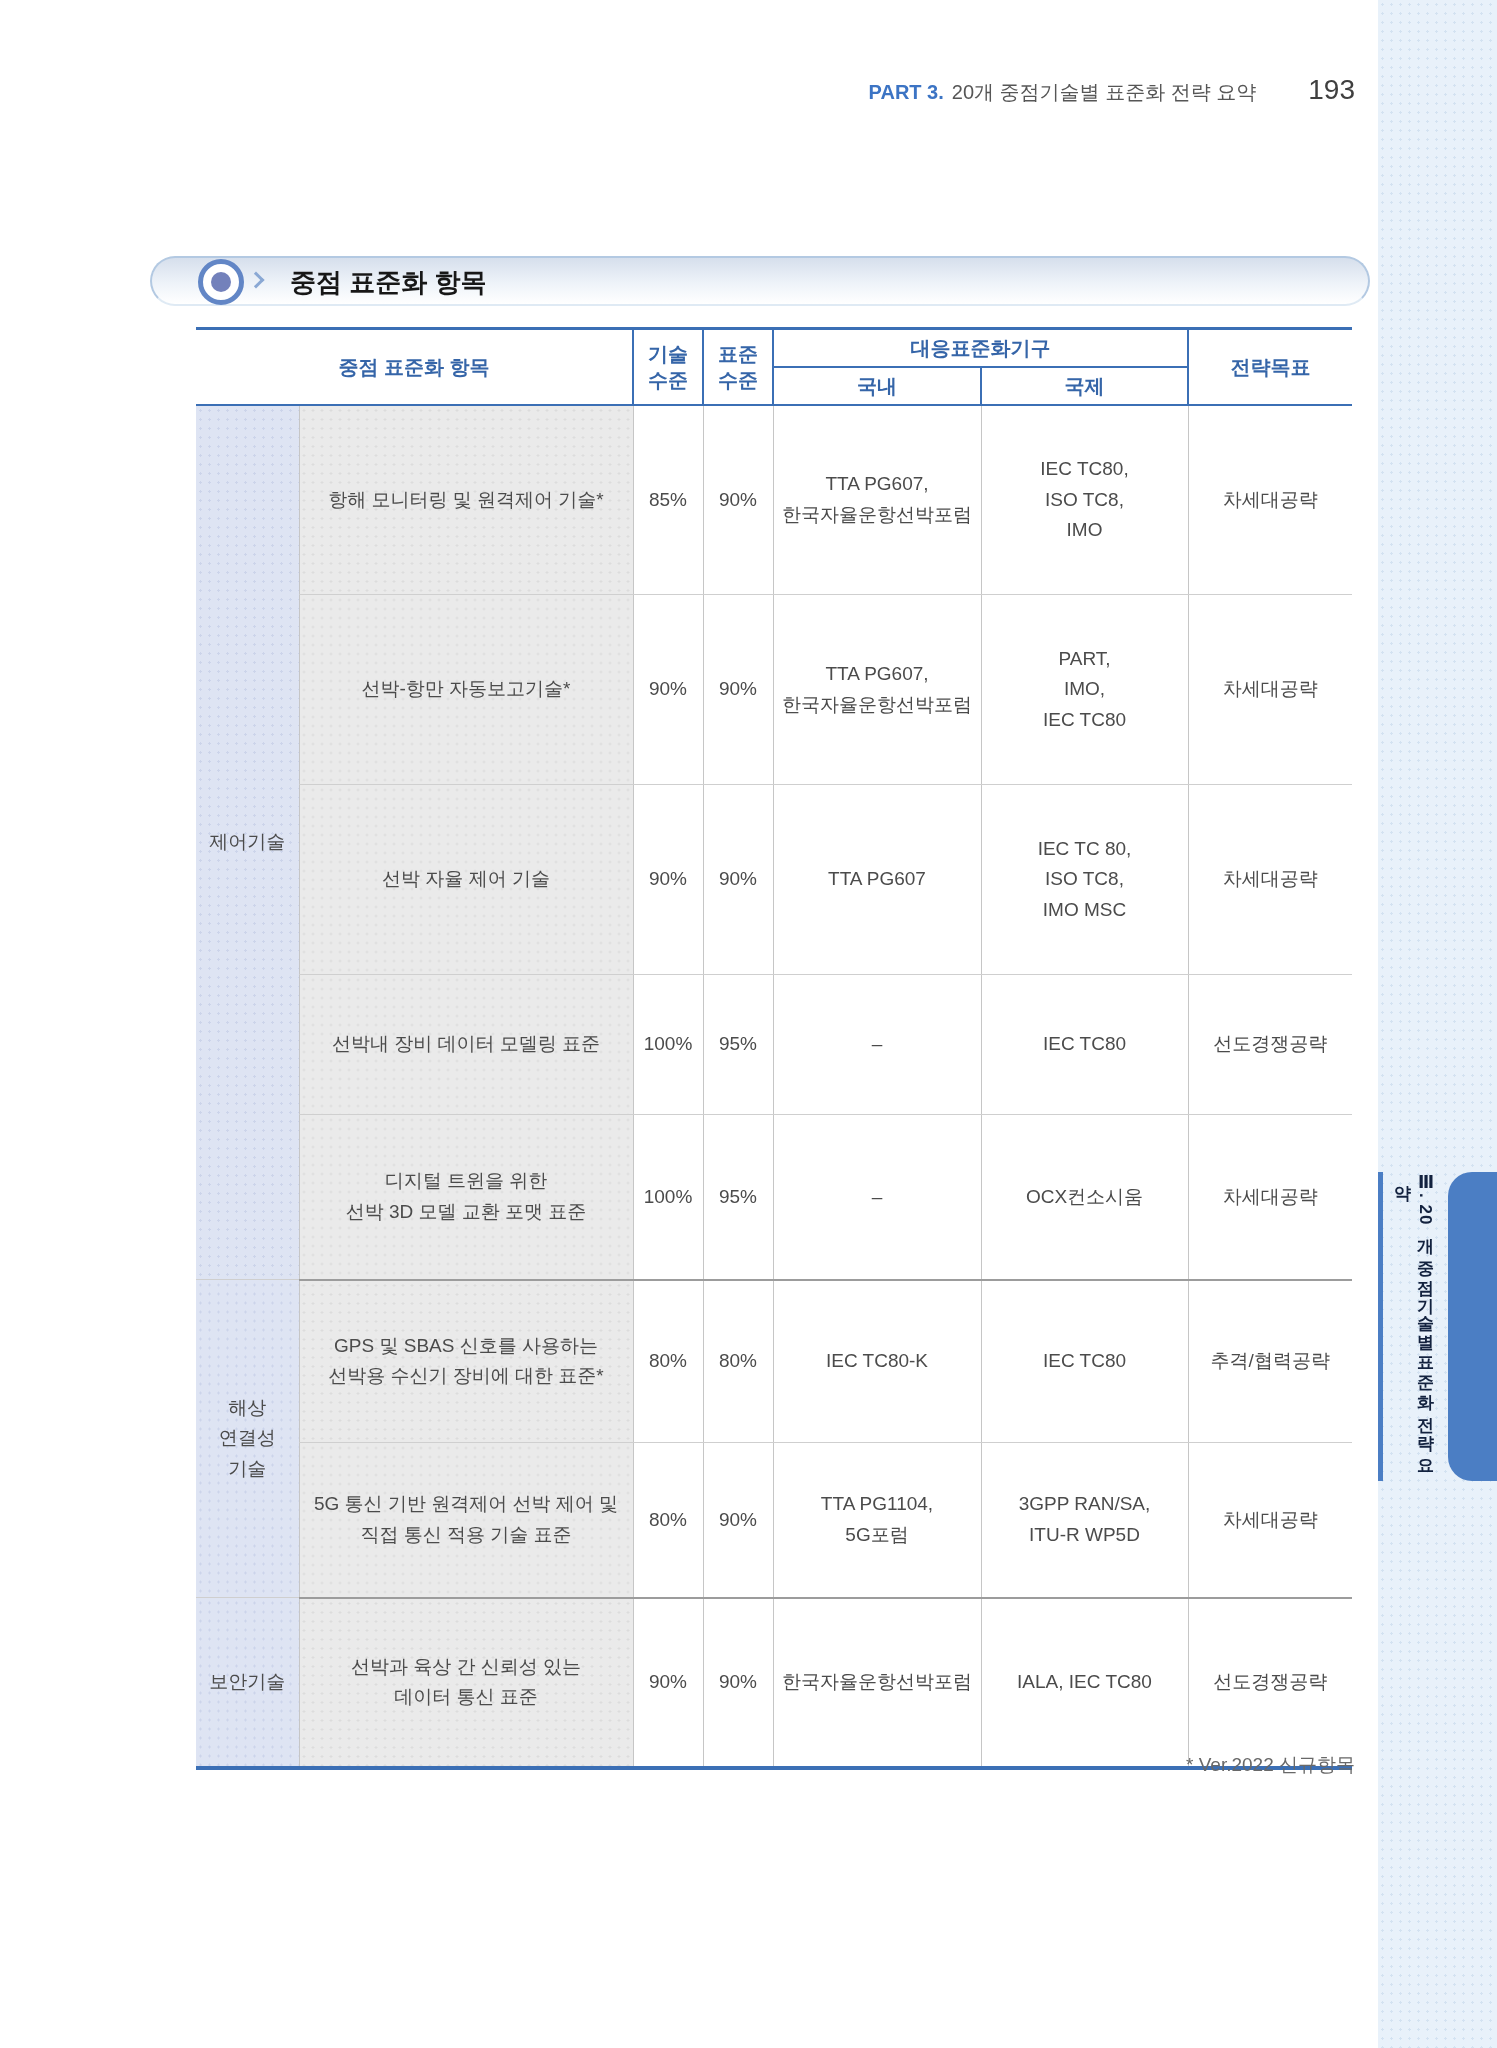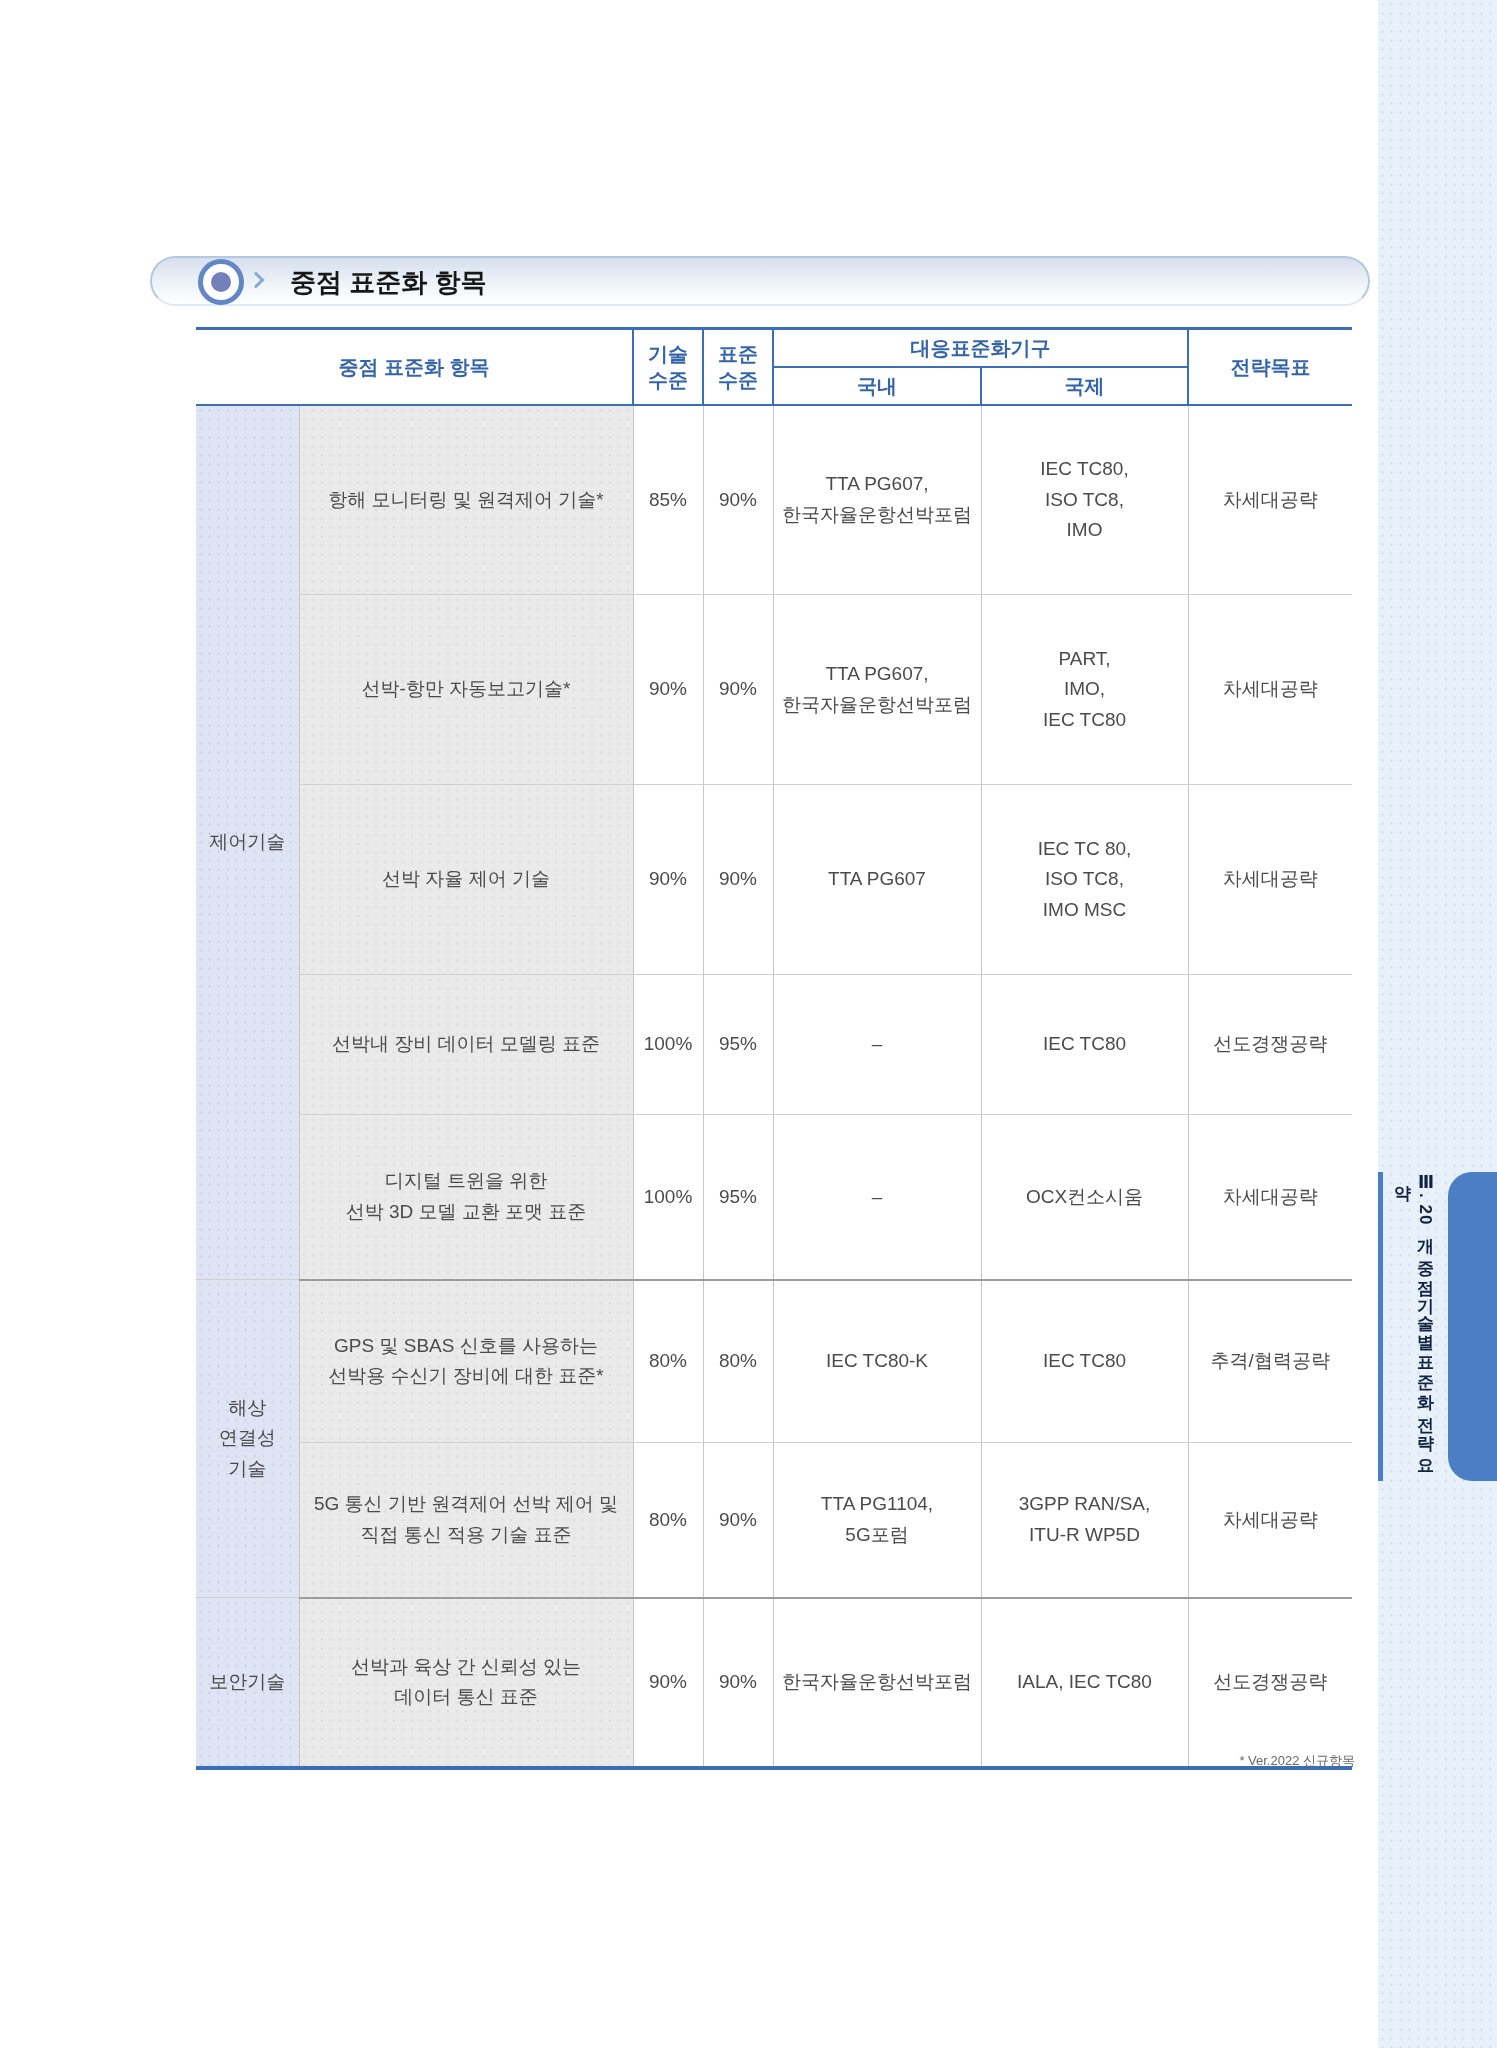--- a/index.html
+++ b/index.html
@@ -49,32 +49,37 @@
   .std-table tbody td { color:#4b4b4b; font-size:19px; line-height:1.6;
     border-left:1px solid #c6c6c6; border-bottom:1px solid #cfcfcf; padding:6px 4px; }
   .std-table tbody tr.group-end td { border-bottom:2px solid #9c9c9c; }
   .group-cell { background-color:#dee4f3;
     background-image:radial-gradient(#ccd4ea 1px, transparent 1.2px); background-size:9px 9px;
     border-left:none !important; font-size:20px; color:#474747;font-family:Liberation Serif, serif; }
   .item-cell { background-color:#eaeaea;
     background-image:radial-gradient(#dcdcdc 1px, transparent 1.2px); background-size:9px 9px;margin-top:20px; }
 
   
-  .footnote { position:absolute; top:1752px; right:142px; font-size:13px; color:#686868; }
+  .footnote { position:absolute; top:1752px; right:142px; font-size:19px; color:#686868; }
 </style>
 </head>
 <body>
 
 <div class="page">
 
   <div class="side-strip"></div>
   <div class="side-tab"></div>
   <div class="side-line"></div>
   <div class="side-text">Ⅲ. 20개 중점기술별 표준화 전략 요약</div>
 
+  <div class="page-header">
+    <span class="ph-part">PART 3.</span>
+    <span class="ph-title">20개 중점기술별 표준화 전략 요약</span>
+    <span class="ph-num">193</span>
+  </div>
 
   <div class="title-bar"></div>
   <div class="title-icon">
     <div class="title-icon-dot"></div>
   </div>
   <div class="title-chevron"></div>
   <div class="title-text">중점 표준화 항목</div>
 
   <table class="std-table">
     <colgroup>

